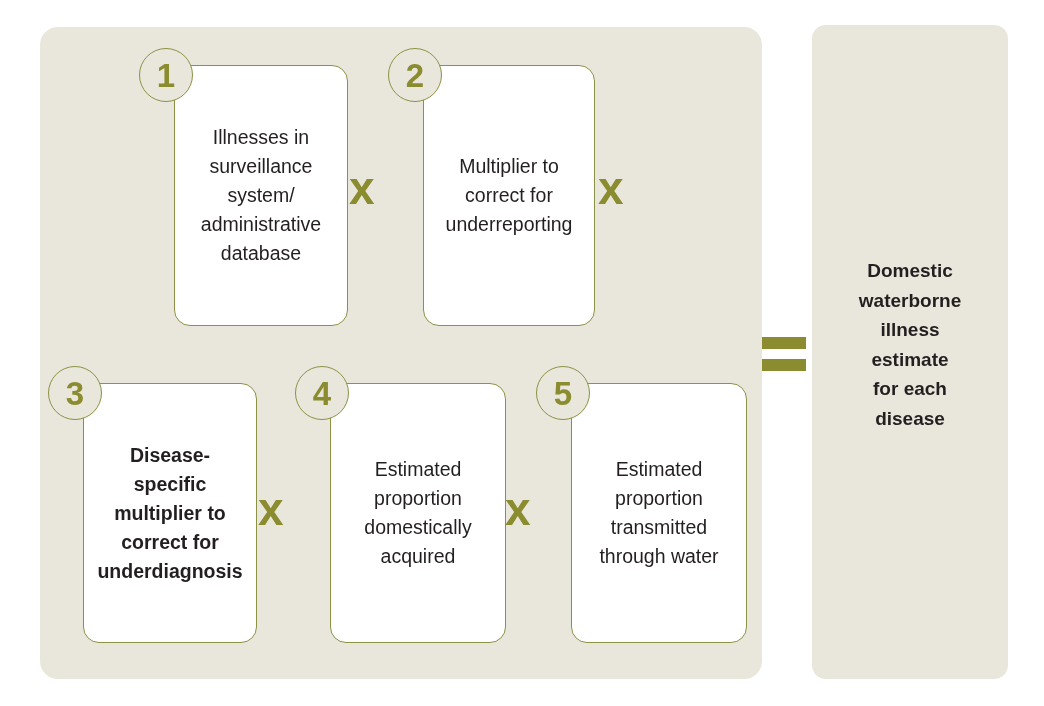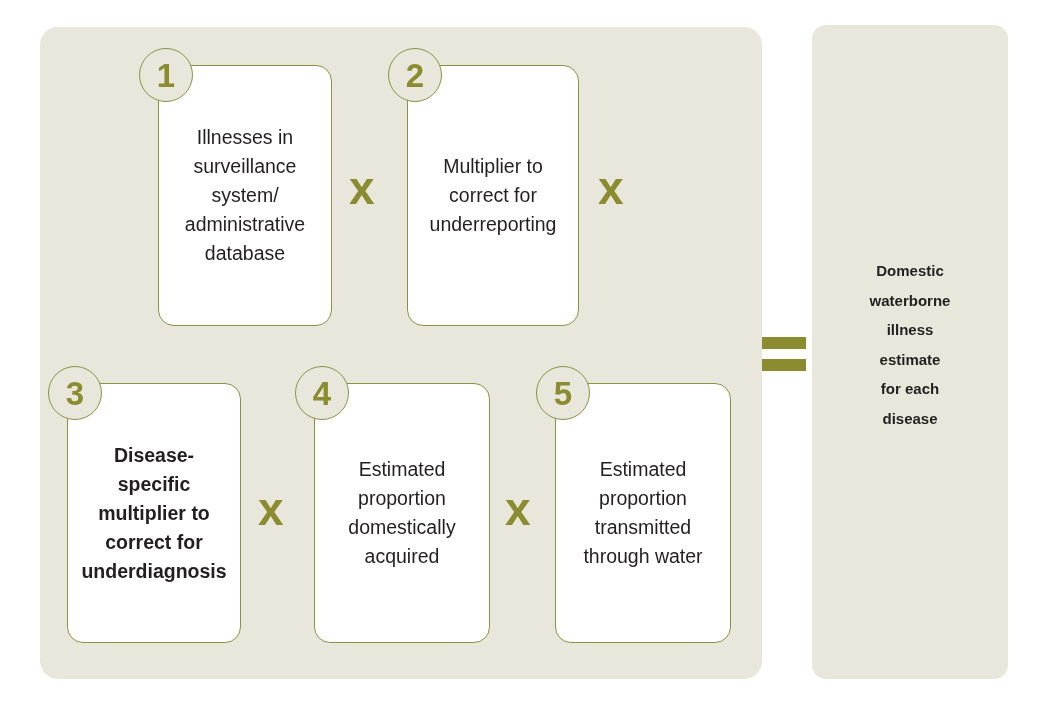--- a/index.html
+++ b/index.html
@@ -45,20 +45,21 @@
   .factor-box {
     position: absolute;
     background: #ffffff;
     border: 1.6px solid #8d9145;
     border-radius: 16px;
     box-sizing: border-box;
     display: flex;
     align-items: center;
     justify-content: center;
     padding: 8px 10px;
+    margin-left: 16px;
   }
   .factor-text {
     font-size: 19.5px;
     line-height: 29px;
     color: #231f20;
     text-align: center;
     white-space: pre-line;
   }
 
   #box-1 { left: 158px; top: 65px;  width: 174px; height: 261px; }
@@ -123,21 +124,21 @@
   #op-equals .bar.top    { top: 0px; }
   #op-equals .bar.bottom { top: 22px; }
 
   
   #result-text {
     position: absolute;
     left: 824px;
     top: 256px;
     width: 172px;
     text-align: center;
-    font-size: 15px;
+    font-size: 19px;
     line-height: 29.5px;
     font-weight: bold;
     color: #231f20;
     white-space: pre-line;
   }
 </style>
 </head>
 <body>
 
 <div class="canvas">

